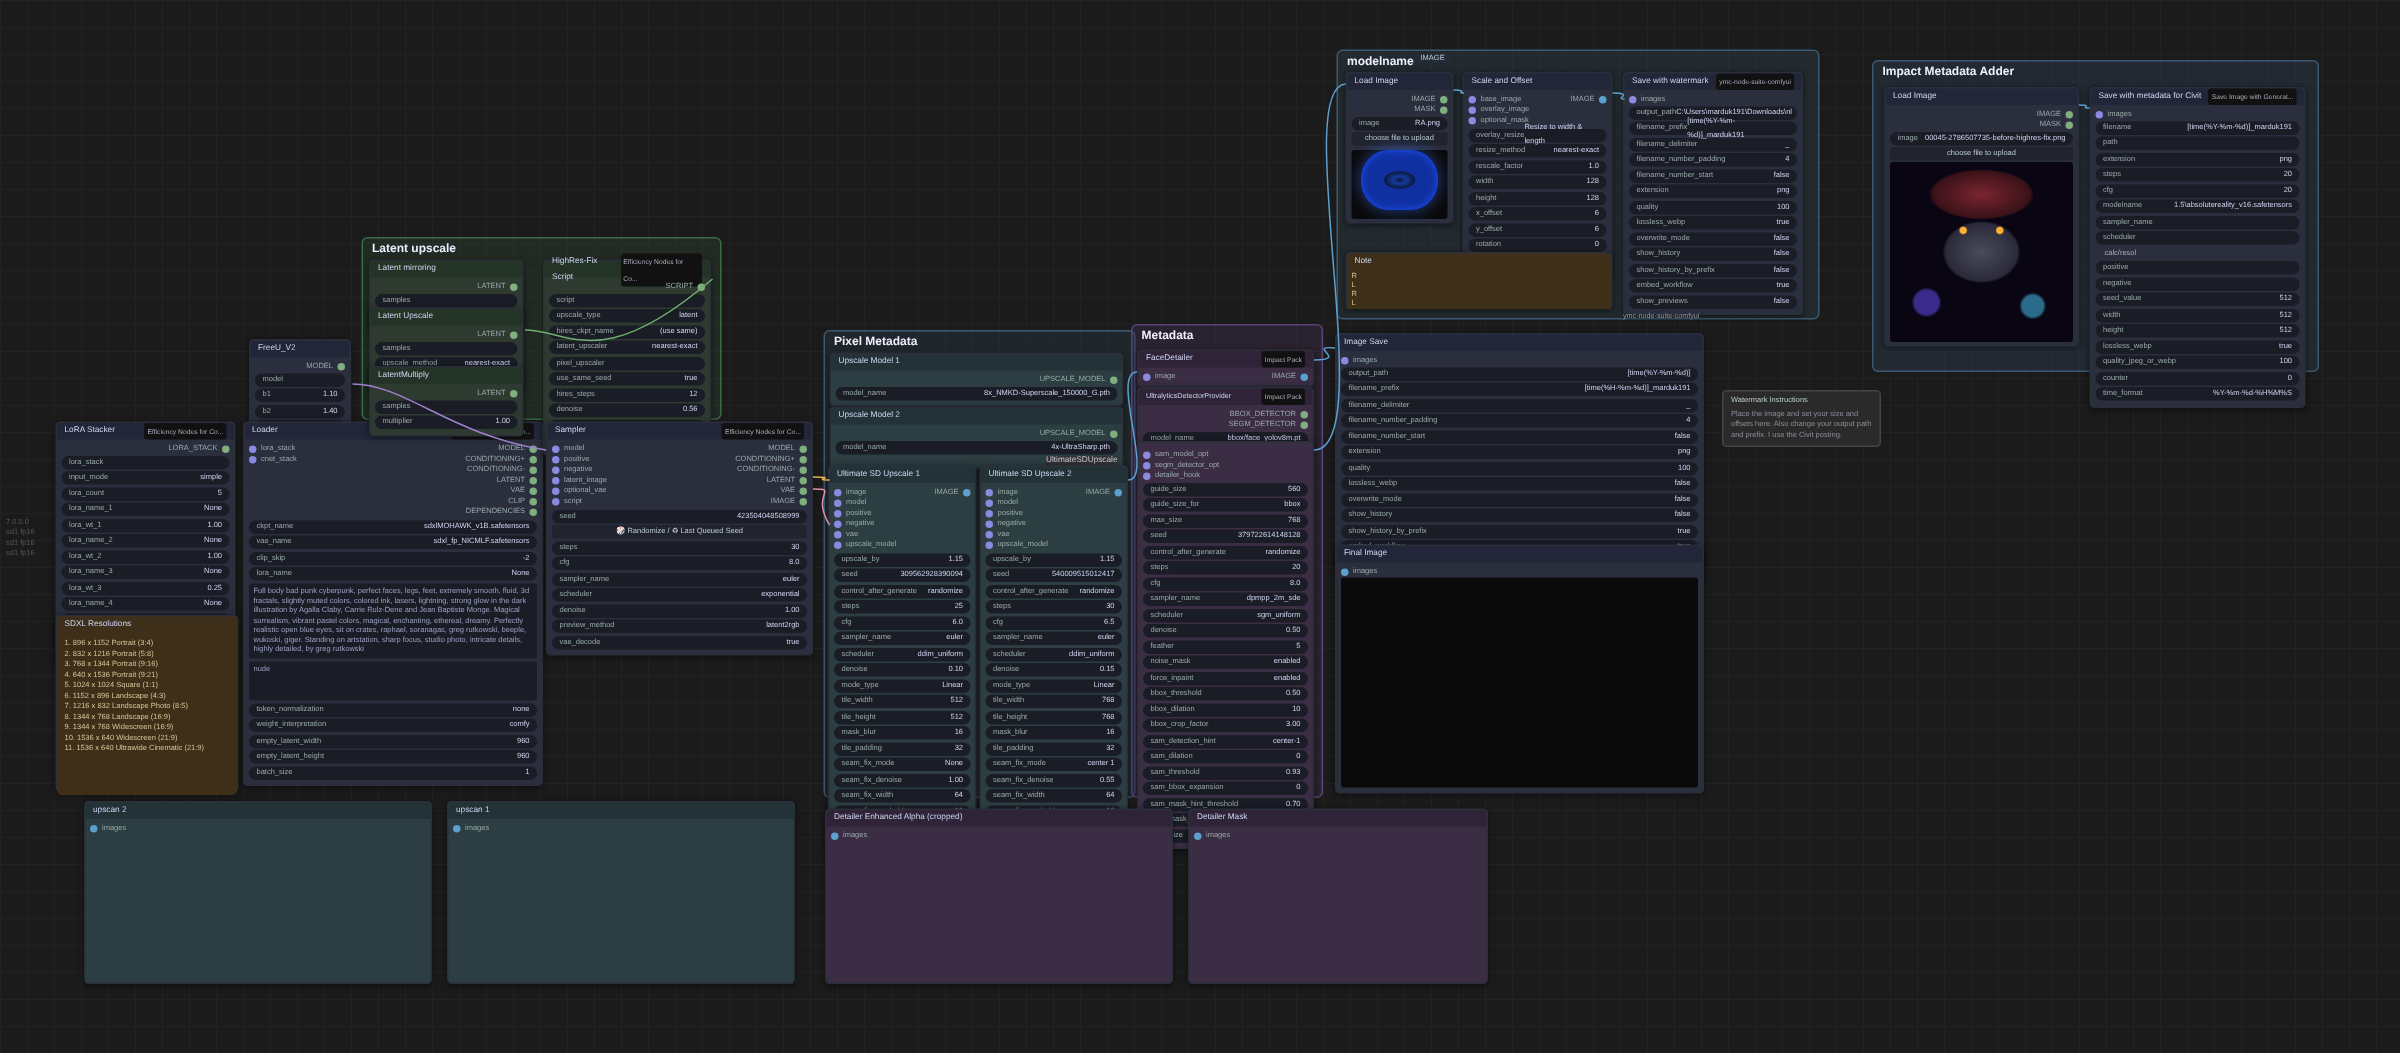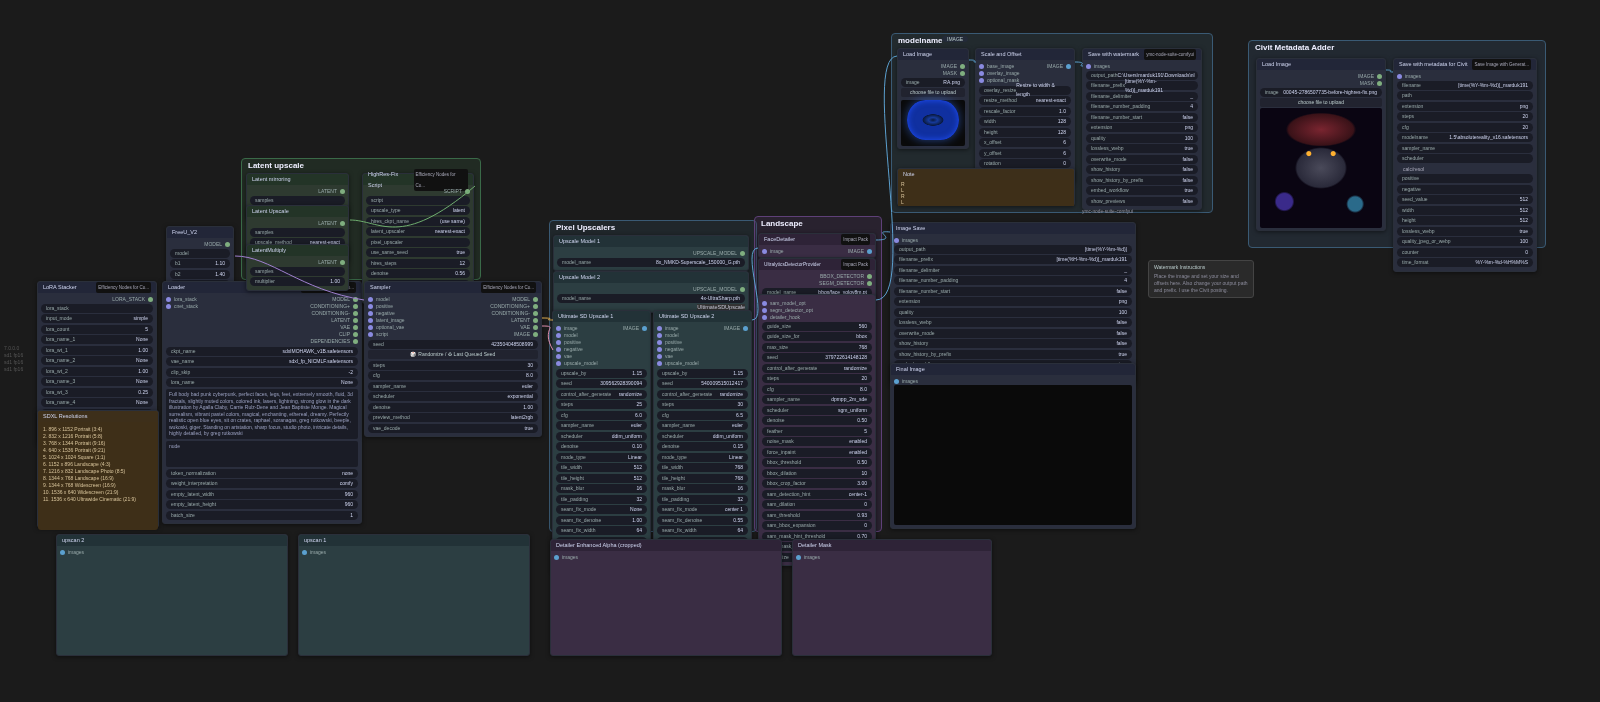--- a/index.html
+++ b/index.html
@@ -60,32 +60,32 @@
     <div>7.0.0.0</div>
       <div>sd1 fp16</div>
       <div>sd1 fp16</div>
       <div>sd1 fp16</div>
   </div>
 
   <div class="group" style="left:241px;top:158px;width:238px;height:120px;background:rgba(46,74,52,.35);border:1px solid #3a6a48">
     <div class="group-title">Latent upscale</div>
   </div>
   <div class="group" style="left:549px;top:220px;width:206px;height:310px;background:rgba(42,62,74,.35);border:1px solid #3a5a74">
-    <div class="group-title">Pixel Upscalers</div>
+    <div class="group-title">Pixel Metadata</div>
   </div>
   <div class="group" style="left:754px;top:216px;width:126px;height:314px;background:rgba(70,50,86,.35);border:1px solid #5e4078">
-    <div class="group-title">Landscape</div>
+    <div class="group-title">Metadata</div>
   </div>
   <div class="group" style="left:891px;top:33px;width:320px;height:178px;background:rgba(46,66,74,.4);border:1px solid #3a5a74">
     <div class="group-title">modelname</div>
 
     <span style="position:absolute;left:50px;top:2px;background:#232a38;border-radius:6px;padding:0 5px;font-size:5px;color:#bcc">IMAGE</span>
   </div>
   <div class="group" style="left:1248px;top:40px;width:296px;height:206px;background:rgba(44,60,78,.45);border:1px solid #3a5a74">
-    <div class="group-title">Civit Metadata Adder</div>
+    <div class="group-title">Impact Metadata Adder</div>
   </div>
 
   <div class="node" style="left:166px;top:226px;width:68px">
     <div class="titlebar">
         <span>FreeU_V2</span>
       </div>
     <div class="body">
       <div class="slot right">
           <span class="name">MODEL</span>
           <span class="port out"></span>

